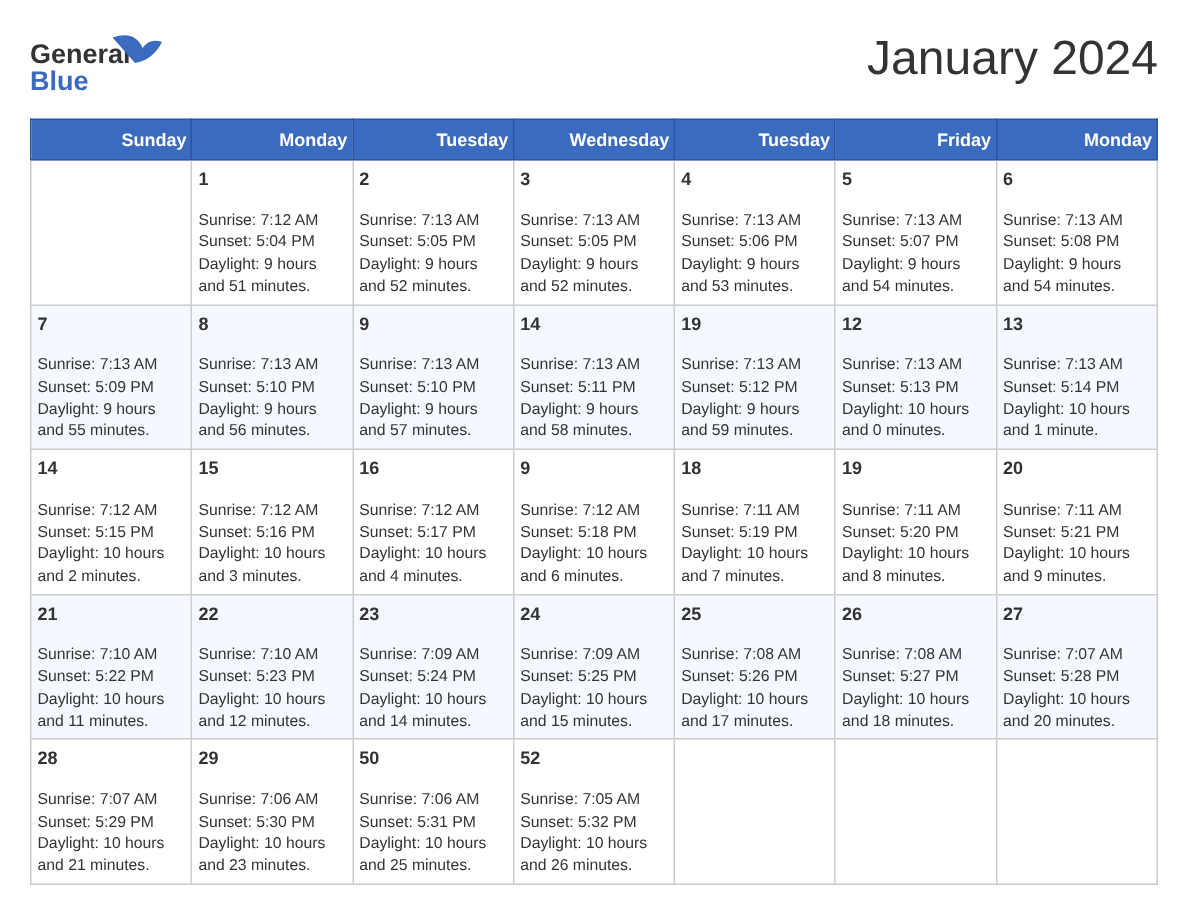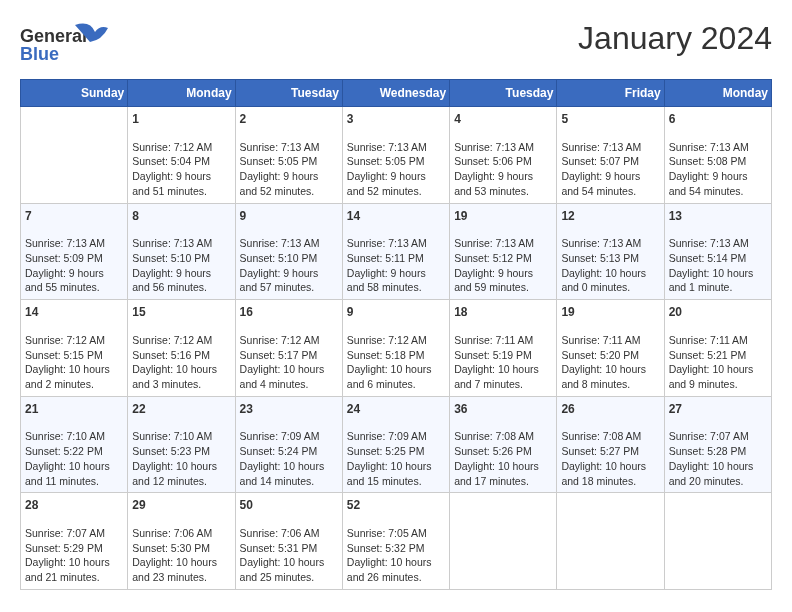--- a/index.html
+++ b/index.html
@@ -201,21 +201,21 @@
         </td>
         <td>
           <span class="day-num">23</span>
           <div class="day-info">Sunrise: 7:09 AM<br>Sunset: 5:24 PM<br>Daylight: 10 hours<br>and 14 minutes.</div>
         </td>
         <td>
           <span class="day-num">24</span>
           <div class="day-info">Sunrise: 7:09 AM<br>Sunset: 5:25 PM<br>Daylight: 10 hours<br>and 15 minutes.</div>
         </td>
         <td>
-          <span class="day-num">36</span>
+          <span class="day-num">25</span>
           <div class="day-info">Sunrise: 7:08 AM<br>Sunset: 5:26 PM<br>Daylight: 10 hours<br>and 17 minutes.</div>
         </td>
         <td>
           <span class="day-num">26</span>
           <div class="day-info">Sunrise: 7:08 AM<br>Sunset: 5:27 PM<br>Daylight: 10 hours<br>and 18 minutes.</div>
         </td>
         <td>
           <span class="day-num">27</span>
           <div class="day-info">Sunrise: 7:07 AM<br>Sunset: 5:28 PM<br>Daylight: 10 hours<br>and 20 minutes.</div>
         </td>

